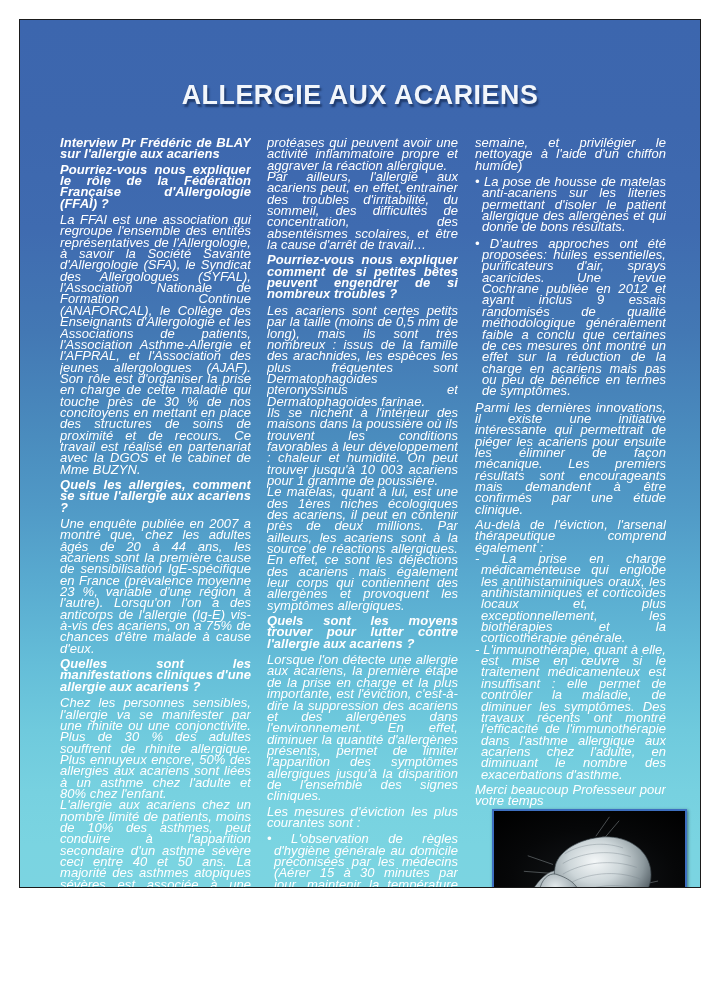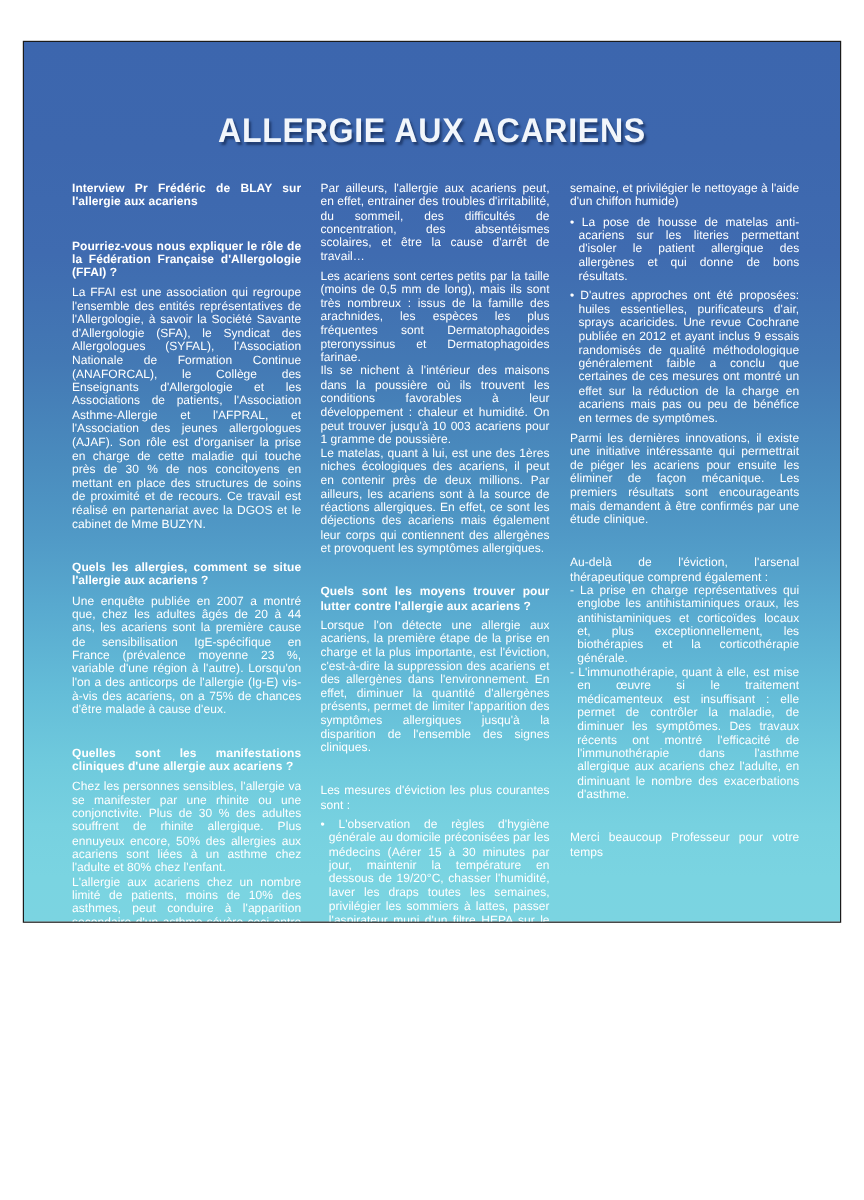--- a/index.html
+++ b/index.html
@@ -10,23 +10,23 @@
   body {
     width: 720px;
     height: 1000px;
     font-family: "Liberation Sans", sans-serif;
     overflow: hidden;
   }
 
   .page {
     position: absolute;
     left: 19px;
-    top: 34px;
+    top: 19px;
     width: 682px;
-    height: 735px;
+    height: 869px;
     background: linear-gradient(180deg,
         #3c66ae 0%,
         #3d67ae 12%,
         #3f6bb0 24%,
         #4378b4 36%,
         #4a8cbe 48%,
         #5099c6 56%,
         #59abd0 65%,
         #64bdd8 74%,
         #6fcadd 82%,
@@ -76,35 +76,36 @@
     height: 845px;
     overflow: hidden;
   }
   .col-1 { left: 40px; }
   .col-2 { left: 247px; }
   .col-3 { left: 455px; }
 
   p {
     margin: 0 0 0 0;
     color: #ffffff;
-    font-size: 10px;
+    font-size: 13px;
     line-height: 11.35px;
     text-align: justify;
     text-justify: inter-word;
     letter-spacing: 0.05px;
+    font-style: italic;
   }
   p.head {
     font-weight: bold;
     margin-bottom: 1px;
   }
   p.body {
     font-weight: normal;
   }
   p.gap {
-    margin-top: 25px;
+    margin-top: 4px;
   }
   p.gap-sm {
     margin-top: 5px;
   }
   p.bullet {
     padding-left: 7px;
     text-indent: -7px;
   }
   p.dash {
     padding-left: 6px;
@@ -152,37 +153,39 @@
       <p class="head gap">Pourriez-vous nous expliquer le rôle de la Fédération Française d'Allergologie (FFAI) ?</p>
       <p class="body gap-sm">La FFAI est une association qui regroupe l'ensemble des entités représentatives de l'Allergologie, à savoir la Société Savante d'Allergologie (SFA), le Syndicat des Allergologues (SYFAL), l'Association Nationale de Formation Continue (ANAFORCAL), le Collège des Enseignants d'Allergologie et les Associations de patients, l'Association Asthme-Allergie et l'AFPRAL, et l'Association des jeunes allergologues (AJAF). Son rôle est d'organiser la prise en charge de cette maladie qui touche près de 30 % de nos concitoyens en mettant en place des structures de soins de proximité et de recours. Ce travail est réalisé en partenariat avec la DGOS et le cabinet de Mme BUZYN.</p>
       <p class="head gap">Quels les allergies, comment se situe l'allergie aux acariens ?</p>
       <p class="body gap-sm">Une enquête publiée en 2007 a montré que, chez les adultes âgés de 20 à 44 ans, les acariens sont la première cause de sensibilisation IgE-spécifique en France (prévalence moyenne 23 %, variable d'une région à l'autre). Lorsqu'on l'on a des anticorps de l'allergie (Ig-E) vis-à-vis des acariens, on a 75% de chances d'être malade à cause d'eux.</p>
       <p class="head gap">Quelles sont les manifestations cliniques d'une allergie aux acariens ?</p>
       <p class="body gap-sm">Chez les personnes sensibles, l'allergie va se manifester par une rhinite ou une conjonctivite. Plus de 30 % des adultes souffrent de rhinite allergique. Plus ennuyeux encore, 50% des allergies aux acariens sont liées à un asthme chez l'adulte et 80% chez l'enfant.</p>
       <p class="body">L'allergie aux acariens chez un nombre limité de patients, moins de 10% des asthmes, peut conduire à l'apparition secondaire d'un asthme sévère ceci entre 40 et 50 ans. La majorité des asthmes atopiques sévères est associée à une allergie aux acariens. La sensibilisation aux acariens génère particulièrement l'apparition d'un asthme. En effet, à côté du rôle allergénique des acariens, les allergènes des acariens sont des</p>
     </div>
 
     <div class="col col-2">
+      <p class="body">protéases qui peuvent avoir une activité inflammatoire propre et aggraver la réaction allergique.</p>
       <p class="body">Par ailleurs, l'allergie aux acariens peut, en effet, entrainer des troubles d'irritabilité, du sommeil, des difficultés de concentration, des absentéismes scolaires, et être la cause d'arrêt de travail…</p>
+      <p class="head gap">Pourriez-vous nous expliquer comment de si petites bêtes peuvent engendrer de si nombreux troubles ?</p>
       <p class="body gap-sm">Les acariens sont certes petits par la taille (moins de 0,5 mm de long), mais ils sont très nombreux : issus de la famille des arachnides, les espèces les plus fréquentes sont Dermatophagoides pteronyssinus et Dermatophagoides farinae.</p>
       <p class="body">Ils se nichent à l'intérieur des maisons dans la poussière où ils trouvent les conditions favorables à leur développement : chaleur et humidité. On peut trouver jusqu'à 10 003 acariens pour 1 gramme de poussière.</p>
       <p class="body">Le matelas, quant à lui, est une des 1ères niches écologiques des acariens, il peut en contenir près de deux millions. Par ailleurs, les acariens sont à la source de réactions allergiques. En effet, ce sont les déjections des acariens mais également leur corps qui contiennent des allergènes et provoquent les symptômes allergiques.</p>
       <p class="head gap">Quels sont les moyens trouver pour lutter contre l'allergie aux acariens ?</p>
       <p class="body gap-sm">Lorsque l'on détecte une allergie aux acariens, la première étape de la prise en charge et la plus importante, est l'éviction, c'est-à-dire la suppression des acariens et des allergènes dans l'environnement. En effet, diminuer la quantité d'allergènes présents, permet de limiter l'apparition des symptômes allergiques jusqu'à la disparition de l'ensemble des signes cliniques.</p>
       <p class="body gap">Les mesures d'éviction les plus courantes sont :</p>
       <p class="body bullet gap-sm">• L'observation de règles d'hygiène générale au domicile préconisées par les médecins (Aérer 15 à 30 minutes par jour, maintenir la température en dessous de 19/20°C, chasser l'humidité, laver les draps toutes les semaines, privilégier les sommiers à lattes, passer l'aspirateur muni d'un filtre HEPA sur le matelas, les oreillers une fois par</p>
     </div>
 
     <div class="col col-3">
       <p class="body">semaine, et privilégier le nettoyage à l'aide d'un chiffon humide)</p>
       <p class="body bullet gap-sm">• La pose de housse de matelas anti-acariens sur les literies permettant d'isoler le patient allergique des allergènes et qui donne de bons résultats.</p>
       <p class="body bullet gap-sm">• D'autres approches ont été proposées: huiles essentielles, purificateurs d'air, sprays acaricides. Une revue Cochrane publiée en 2012 et ayant inclus 9 essais randomisés de qualité méthodologique généralement faible a conclu que certaines de ces mesures ont montré un effet sur la réduction de la charge en acariens mais pas ou peu de bénéfice en termes de symptômes.</p>
       <p class="body gap-sm">Parmi les dernières innovations, il existe une initiative intéressante qui permettrait de piéger les acariens pour ensuite les éliminer de façon mécanique. Les premiers résultats sont encourageants mais demandent à être confirmés par une étude clinique.</p>
       <p class="body gap">Au-delà de l'éviction, l'arsenal thérapeutique comprend également :</p>
-      <p class="body dash">- La prise en charge représentatives qui englobe les antihistaminiques oraux, les antihistaminiques et corticoïdes locaux et, plus exceptionnellement, les biothérapies et la corticothérapie générale.</p>
+      <p class="body dash">- La prise en charge médicamenteuse qui englobe les antihistaminiques oraux, les antihistaminiques et corticoïdes locaux et, plus exceptionnellement, les biothérapies et la corticothérapie générale.</p>
       <p class="body dash">- L'immunothérapie, quant à elle, est mise en œuvre si le traitement médicamenteux est insuffisant : elle permet de contrôler la maladie, de diminuer les symptômes. Des travaux récents ont montré l'efficacité de l'immunothérapie dans l'asthme allergique aux acariens chez l'adulte, en diminuant le nombre des exacerbations d'asthme.</p>
       <p class="body gap">Merci beaucoup Professeur pour votre temps</p>
     </div>
 
   </div>
 
   <div class="mite-figure">
     <div class="scene"></div>
     <svg class="mite-svg" viewBox="0 0 195 146" preserveAspectRatio="xMidYMid meet">
       <defs>

